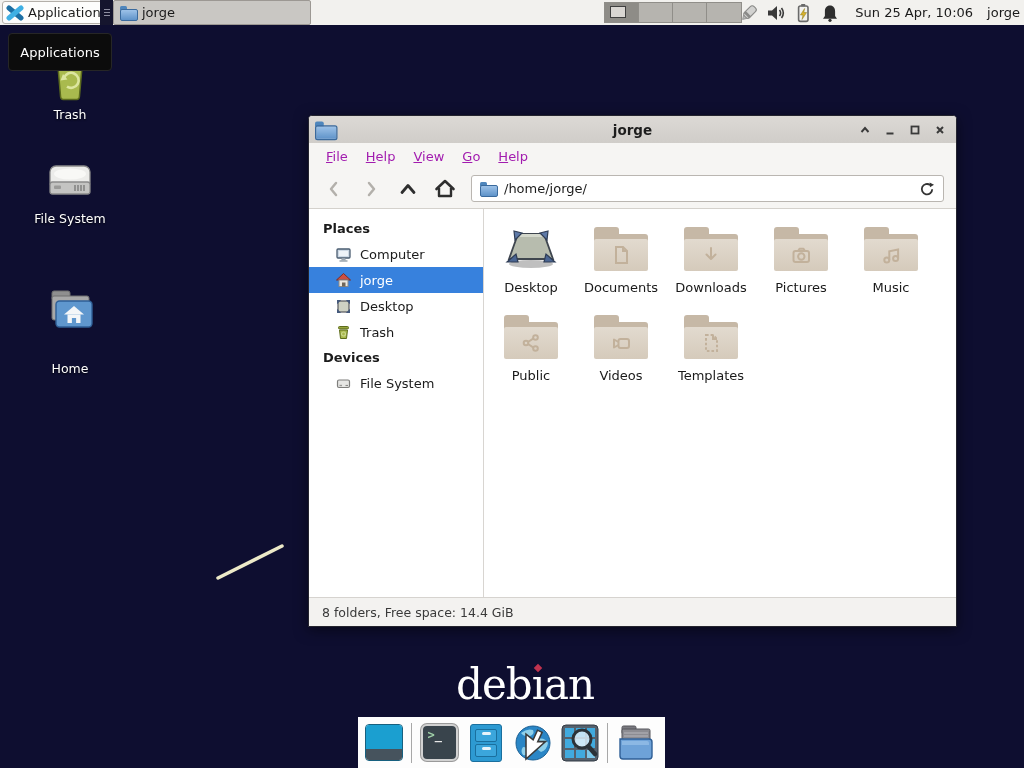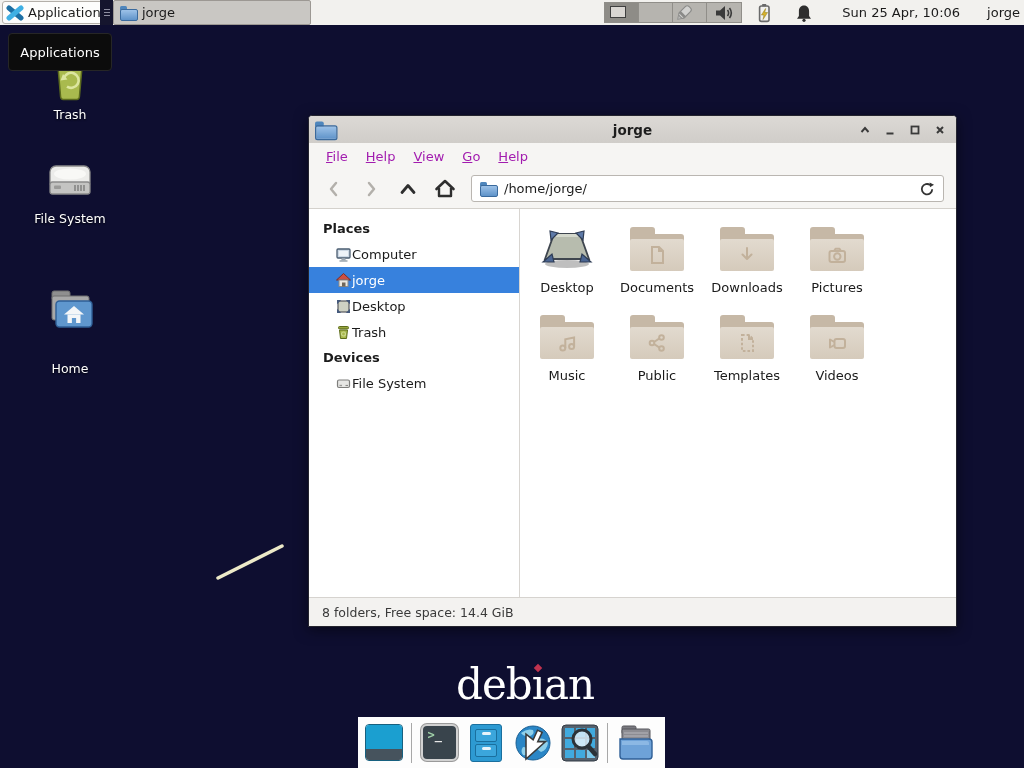--- a/index.html
+++ b/index.html
@@ -17,21 +17,21 @@
   .panel-handle i { display:block; width:6px; height:1px; background:#8d8da0; }
   .task-btn { position:absolute; left:113px; top:0; width:198px; height:25px; background:#c9c7c3;
     border:1px solid #9c9893; border-radius:2px; display:flex; align-items:center; gap:6px; padding:0 6px; }
   .task-btn span { font-size:13px; color:#1a1a1a; }
   .pager { position:absolute; left:604px; top:2px; height:21px; display:flex; border:1px solid #908e89; }
   .pager .ws { width:34px; height:100%; background:#b6b4af; border-right:1px solid #908e89; position:relative; }
   .pager .ws:last-child { border-right:none; }
   .pager .ws.active { background:#8e8c87; }
   .pager .ws.active .win { position:absolute; left:5px; top:3px; width:16px; height:12px;
     background:#d9d6d2; border:1.5px solid #3f3f3f; }
-  .tray { position:absolute; right:4px; top:0; height:25px; display:flex; align-items:center; gap:20px; }
+  .tray { position:absolute; right:4px; top:0; height:25px; display:flex; align-items:center; gap:7px; }
   .tray .ticon { display:flex; align-items:center; justify-content:center; width:20px; height:22px; }
   .tray .clock, .tray .user { font-size:13px; color:#1a1a1a; }
   .tray .clock { margin-left:8px; }
   .tray .user { margin-left:7px; }
 
   
   .mfolder { width:16px; height:13px; position:relative; flex:none; }
   .mfolder::before { content:""; position:absolute; left:0; top:0; width:7px; height:4px;
     background:#4f86bc; border-radius:1.5px 1.5px 0 0; }
   .mfolder::after { content:""; position:absolute; left:0; top:2.5px; width:16px; height:10.5px;
@@ -63,23 +63,23 @@
   .menubar { height:26px; flex:none; background:#f6f5f3; display:flex; align-items:center; padding-left:8px; }
   .menu-item { display:inline-block; padding:3px 9px; font-size:13px; color:#a21caf; }
   .menu-item::first-letter { text-decoration:underline; }
   .toolbar { height:40px; flex:none; background:#f6f5f3; border-bottom:1px solid #d4d1cc;
     display:flex; align-items:center; padding:0 12px; }
   .navbtn { width:26px; height:26px; margin-right:11px; display:flex; align-items:center; justify-content:center; }
   .pathbar { flex:1; height:27px; margin-left:2px; background:#fff; border:1px solid #bab6b1;
     border-radius:3px; display:flex; align-items:center; padding:0 8px; gap:8px; }
   .pathbar .pathtext { flex:1; font-size:13px; color:#1a1a1a; }
   .wbody { flex:1; display:flex; min-height:0; }
-  .sidebar { width:211px; flex:none; background:#fff; border-right:1px solid #d8d5d1; padding-top:7px; }
+  .sidebar { width:175px; flex:none; background:#fff; border-right:1px solid #d8d5d1; padding-top:7px; }
   .side-header { padding:5px 0 5px 14px; font-size:13px; font-weight:bold; color:#1b1b1b; }
-  .side-row { height:26px; display:flex; align-items:center; gap:0; padding-left:26px;
+  .side-row { height:26px; display:flex; align-items:center; gap:8px; padding-left:26px;
     font-size:13px; color:#1b1b1b; }
   .side-row.selected { background:#3781dd; color:#fff; }
   .side-row svg { flex:none; }
   .main { flex:1; background:#fff; padding:12px 0 0 2px; display:flex; flex-wrap:wrap; align-content:flex-start; }
   .fitem { width:90px; display:flex; flex-direction:column; align-items:center; margin-bottom:14px; }
   .fitem .icobox { height:56px; display:flex; align-items:center; justify-content:center; }
   .fitem .flabel { margin-top:3px; font-size:13px; color:#1a1a1a; }
   .statusbar { height:29px; flex:none; background:#f3f2f0; border-top:1px solid #d6d3cf;
     display:flex; align-items:center; padding-left:13px; font-size:12.5px; color:#3a3a3a; }
 
@@ -454,44 +454,44 @@
             </span>
           <span class="flabel">Public</span>
         </div>
 
         <div class="fitem">
           <span class="icobox">
               <span class="ficon">
                 <span class="tab"></span>
                 <span class="back"></span>
                 <span class="front">
+            <svg width="22" height="22" viewBox="0 0 22 22" fill="none" stroke="#c2b19b" stroke-width="2" stroke-linejoin="round">
+              <rect x="8.5" y="7" width="10.5" height="9" rx="2"></rect>
+              <path d="M8.5,10 L4,7.5 v8 L8.5,13"></path>
+            </svg>
+          </span>
+              </span>
+            </span>
+          <span class="flabel">Videos</span>
+        </div>
+
+        <div class="fitem">
+          <span class="icobox">
+              <span class="ficon">
+                <span class="tab"></span>
+                <span class="back"></span>
+                <span class="front">
             <svg width="22" height="22" viewBox="0 0 22 22" fill="none" stroke="#c2b19b" stroke-width="2">
               <path d="M6,3 h7 l4,4 v12 h-11 z" stroke-dasharray="2.6 2"></path>
                     <path d="M13,3 v4 h4"></path>
             </svg>
           </span>
               </span>
             </span>
           <span class="flabel">Templates</span>
-        </div>
-
-        <div class="fitem">
-          <span class="icobox">
-              <span class="ficon">
-                <span class="tab"></span>
-                <span class="back"></span>
-                <span class="front">
-            <svg width="22" height="22" viewBox="0 0 22 22" fill="none" stroke="#c2b19b" stroke-width="2" stroke-linejoin="round">
-              <rect x="8.5" y="7" width="10.5" height="9" rx="2"></rect>
-              <path d="M8.5,10 L4,7.5 v8 L8.5,13"></path>
-            </svg>
-          </span>
-              </span>
-            </span>
-          <span class="flabel">Videos</span>
         </div>
 
       </div>
     </div>
 
     <div class="statusbar">
       <span>8 folders, Free space: 14.4 GiB</span>
     </div>
   </div>
 

